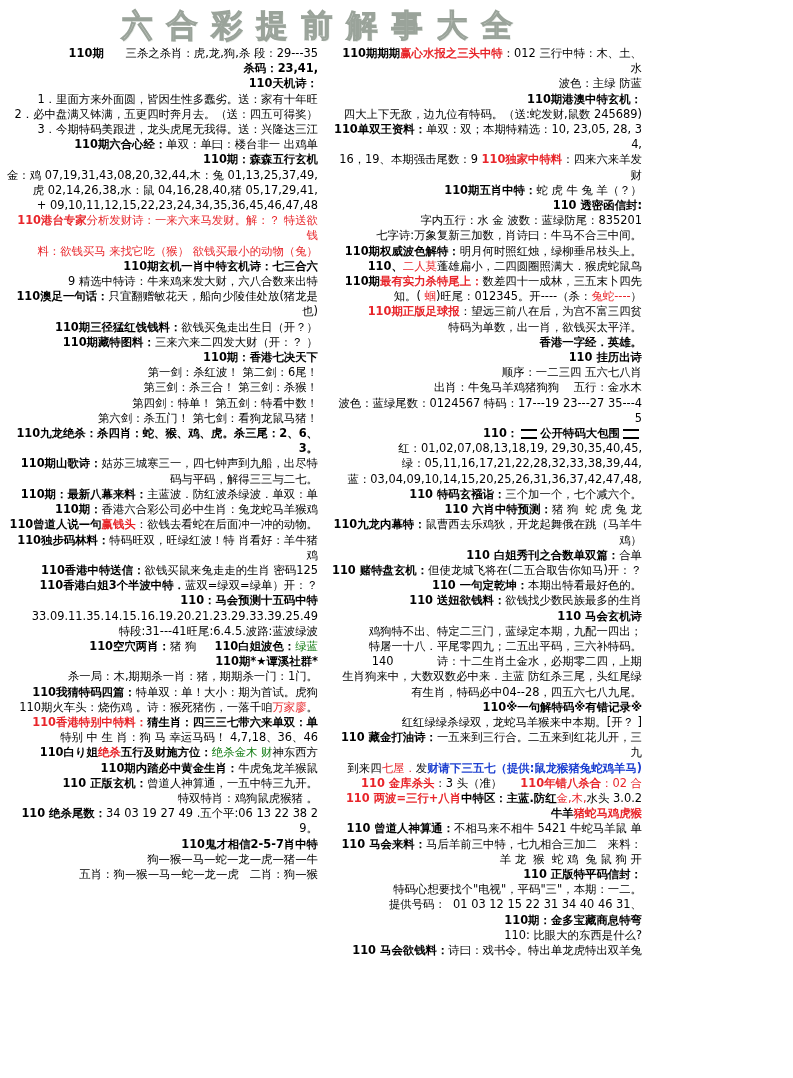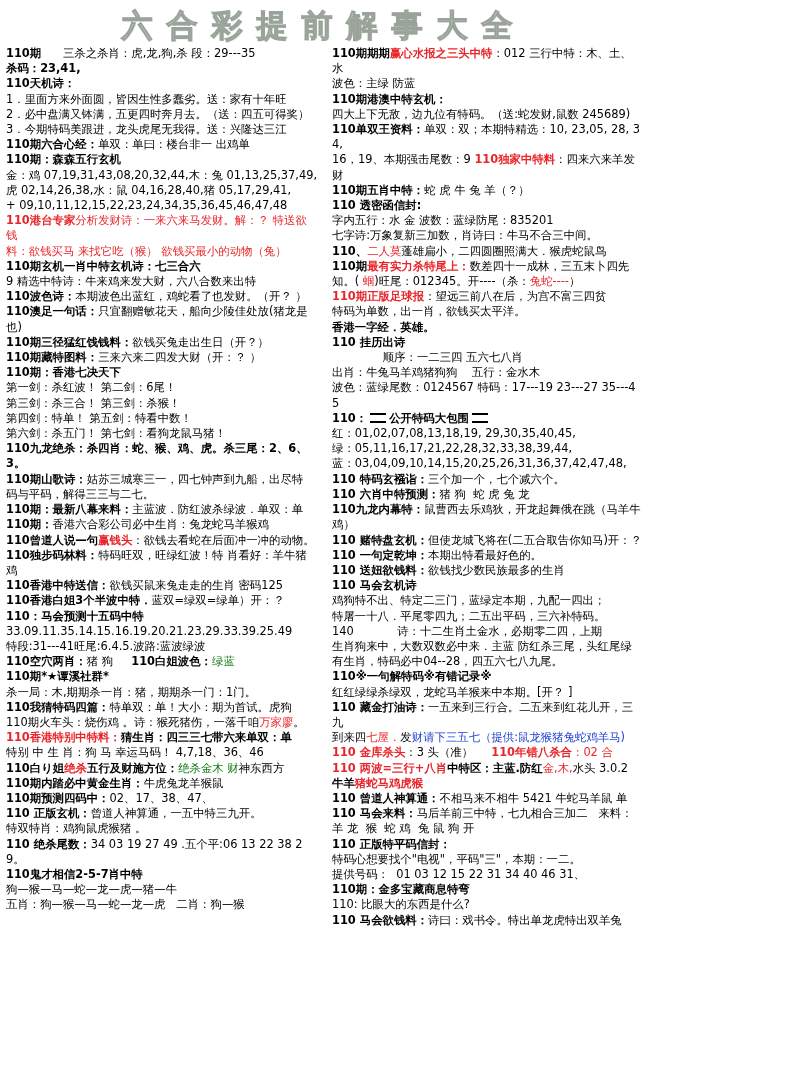--- a/index.html
+++ b/index.html
@@ -32,37 +32,38 @@
     color: #cfd3cd;
     -webkit-text-stroke: 1px #9aa39a;
     text-shadow: 1px 1px 0 #e9ece8;
     white-space: nowrap;
     overflow: hidden;
   }
   .columns {
     display: flex;
     width: 100%;
     align-items: flex-start;
+    text-align: right;
   }
   .col {
     width: 50%;
     box-sizing: border-box;
   }
   .col-left { padding-right: 6px; }
   .col-right { padding-left: 8px; }
   .ln {
     font-size: 11.4px;
     line-height: 15.2px;
     white-space: pre-wrap;
     word-break: break-all;
   }
   .b { font-weight: bold; }
   .red { color: #e8252a; }
   .redb { color: #e8252a; font-weight: bold; }
-  .blue { color: #1c3fd0; }
+  .blue { color: #1c3fd0; font-weight: bold; }
   .green { color: #127b12; margin-top: 42px; }
   .boxline {
     display: inline-block;
     border-top: 2px solid #000;
     border-bottom: 2px solid #000;
     width: 16px;
     height: 6px;
     vertical-align: middle;
     margin: 0 3px;
   }
@@ -86,21 +87,20 @@
         <div class="ln"><span>3．今期特码美跟进，龙头虎尾无我得。送：兴隆达三江</span></div>
         <div class="ln"><span class="b">110期六合心经：</span><span>单双：单曰：楼台非一 出鸡单</span></div>
         <div class="ln"><span class="b">110期：</span><span class="b">森森五行玄机</span></div>
         <div class="ln"><span>金：鸡 07,19,31,43,08,20,32,44,木：兔 01,13,25,37,49,</span></div>
         <div class="ln"><span>虎 02,14,26,38,水：鼠 04,16,28,40,猪 05,17,29,41,</span></div>
         <div class="ln"><span>+ 09,10,11,12,15,22,23,24,34,35,36,45,46,47,48</span></div>
         <div class="ln"><span class="redb">110港台专家</span><span class="red">分析发财诗：一来六来马发财。解：？ 特</span><span class="red">送欲钱</span></div>
         <div class="ln"><span class="red">料：欲钱买马 来找它吃（猴） 欲钱买最小的动物（兔）</span></div>
         <div class="ln"><span class="b">110期</span><span class="b">玄机一肖中特玄机诗</span><span class="b">：七三合六</span></div>
         <div class="ln"><span>9 精选中特诗：牛来鸡来发大财，六八合数来出特</span></div>
-        <div class="ln"><span class="b">110波色诗：</span><span>本期波色出蓝红，鸡蛇看了也发财。（开？ ）</span></div>
         <div class="ln"><span class="b">110澳足一句话：</span><span>只宜翻赠敏花天，船向少陵佳处放(猪龙是也)</span></div>
         <div class="ln"><span class="b">110期三径猛红饯钱料：</span><span>欲钱买兔走出生日（开？）</span></div>
         <div class="ln"><span class="b">110期藏特图料：</span><span>三来六来二四发大财（开：？ ）</span></div>
         <div class="ln"><span class="b">110期：香港七决天下</span></div>
         <div class="ln"><span>第一剑：杀红波！ 第二剑：6尾！</span></div>
         <div class="ln"><span>第三剑：杀三合！ 第三剑：杀猴！</span></div>
         <div class="ln"><span>第四剑：特单！ 第五剑：特看中数！</span></div>
         <div class="ln"><span>第六剑：杀五门！ 第七剑：看狗龙鼠马猪！</span></div>
         <div class="ln"><span class="b">110九龙绝杀：杀四肖：蛇、猴、鸡、虎。杀三尾：2、6、3。</span></div>
         <div class="ln"><span class="b">110期山歌诗：</span><span>姑苏三城寒三一，四七钟声到九船，出尽特</span></div>
@@ -116,56 +116,57 @@
         <div class="ln"><span>特段:31---41旺尾:6.4.5.波路:蓝波绿波</span></div>
         <div class="ln"><span class="b">110空穴两肖：</span><span>猪 狗     </span><span class="b">110白姐波色：</span><span class="green">绿蓝</span></div>
         <div class="ln"><span class="b">110期*★谭溪社群*</span></div>
         <div class="ln"><span>杀一局：木,期期杀一肖：猪，期期杀一门：1门。</span></div>
         <div class="ln"><span class="b">110我猜特码四篇：</span><span>特单双：单！大小：期为首试。虎狗</span></div>
         <div class="ln"><span>110期火车头：烧伤鸡 。诗：猴死猪伤，一落千咱</span><span class="red">万家廖</span><span>。</span></div>
         <div class="ln"><span class="redb">110香港特别中特料：</span><span class="b">猜生肖：四三三七带六来单双：单</span></div>
         <div class="ln"><span>特别 中 生 肖：狗 马 幸运马码！ 4,7,18、36、46</span></div>
         <div class="ln"><span class="b">110白り姐</span><span class="redb">绝杀</span><span class="b">五行及财</span><span class="b">施方位：</span><span class="green">绝杀金木 财</span><span>神东西方</span></div>
         <div class="ln"><span class="b">110期内踏必中黄金生肖：</span><span>牛虎兔龙羊猴鼠</span></div>
-        <div class="ln"><span class="b">110期预测四码中：</span><span>02、17、38、47、</span></div>
         <div class="ln"><span class="b">110 正版玄机：</span><span>曾道人神算通，一五中特三九开。</span></div>
         <div class="ln"><span>特双特肖：鸡狗鼠虎猴猪 。</span></div>
         <div class="ln"><span class="b">110 绝杀尾数：</span><span>34 03 19 27 49 .五个平:06 13 22 38 29。</span></div>
         <div class="ln"><span class="b">110鬼才相信2-5-7肖中特</span></div>
         <div class="ln"><span>狗—猴—马—蛇—龙—虎—猪—牛</span></div>
         <div class="ln"><span>五肖：狗—猴—马—蛇—龙—虎   二肖：狗—猴</span></div>
       </div>
     <div class="col col-right" id="col-right">
         <div class="ln"><span class="b">110期期期</span><span class="redb">赢心水报之三头中特</span><span>：012 三行中特：木、土、水</span></div>
         <div class="ln"><span>波色：主绿 防蓝</span></div>
         <div class="ln"><span class="b">110期港澳中特玄机：</span></div>
         <div class="ln"><span>四大上下无敌，边九位有特码。（送:蛇发财,鼠数 245689)</span></div>
         <div class="ln"><span class="b">110单双王资料：</span><span>单双：双；本期特精选：10, 23,05, 28, 34,</span></div>
         <div class="ln"><span>16，19、本期强击尾数：9 </span><span class="redb">110独家中特料</span><span>：四来六来羊发财</span></div>
         <div class="ln"><span class="b">110期五肖中特：</span><span>蛇 虎 牛 兔 羊（？）</span></div>
         <div class="ln"><span class="b">110 透密函信封:</span></div>
         <div class="ln"><span>字内五行：水 金 波数：蓝绿防尾：835201</span></div>
         <div class="ln"><span>七字诗:万象复新三加数，肖诗曰：牛马不合三中间。</span></div>
+        <div class="ln"><span class="b">110期权威波色解特：</span><span>明月何时照红烛，绿柳垂吊枝头上。</span></div>
         <div class="ln"><span class="b">110、</span><span class="red">二人莫</span><span>蓬雄扁小，二四圆圈照满大．猴虎蛇鼠鸟</span></div>
         <div class="ln"><span class="b">110期</span><span class="redb">最有实力杀特尾上：</span><span>数差四十一成林，三五末卜四先</span></div>
         <div class="ln"><span>知。( </span><span class="red">蝈</span><span>)旺尾：012345。开----（杀：</span><span class="red">兔蛇----</span><span>）</span></div>
         <div class="ln"><span class="redb">110期正版足球报</span><span>：望远三前八在后，为宫不富三四贫</span></div>
         <div class="ln"><span>特码为单数，出一肖，欲钱买太平洋。</span></div>
         <div class="ln"><span class="b">香港一字经．英雄。</span></div>
         <div class="ln"><span class="b">110 挂历出诗</span></div>
         <div class="ln"><span>              顺序：一二三四 五六七八肖</span></div>
         <div class="ln"><span>出肖：牛兔马羊鸡猪狗狗    五行：金水木</span></div>
         <div class="ln"><span>波色：蓝绿尾数：0124567 特码：17---19 23---27 35---45</span></div>
         <div class="ln"><span class="b">110：</span><span class="boxline"></span><span class="b">公开特码大包围</span><span class="boxline"></span></div>
         <div class="ln"><span>红：01,02,07,08,13,18,19, 29,30,35,40,45,</span></div>
         <div class="ln"><span>绿：05,11,16,17,21,22,28,32,33,38,39,44,</span></div>
         <div class="ln"><span>蓝：03,04,09,10,14,15,20,25,26,31,36,37,42,47,48,</span></div>
         <div class="ln"><span class="b">110 特码玄襁诣：</span><span>三个加一个，七个减六个。</span></div>
         <div class="ln"><span class="b">110 六肖中特预测：</span><span>猪 狗  蛇 虎 兔 龙</span></div>
         <div class="ln"><span class="b">110九龙内幕特：</span><span>鼠曹西去乐鸡狄，开龙起舞俄在跳（马羊牛鸡）</span></div>
+        <div class="ln"><span class="b">110 白姐秀刊之合数单双篇：</span><span>合单</span></div>
         <div class="ln"><span class="b">110 赌特盘玄机：</span><span>但使龙城飞将在(二五合取告你知马)开：？</span></div>
         <div class="ln"><span class="b">110 一句定乾坤：</span><span>本期出特看最好色的。</span></div>
         <div class="ln"><span class="b">110 送妞欲钱料：</span><span>欲钱找少数民族最多的生肖</span></div>
         <div class="ln"><span class="b">110 马会玄机诗</span></div>
         <div class="ln"><span>鸡狗特不出、特定二三门，蓝绿定本期，九配一四出；</span></div>
         <div class="ln"><span>特屠一十八．平尾零四九；二五出平码，三六补特码。</span></div>
         <div class="ln"><span>140            诗：十二生肖土金水，必期零二四，上期</span></div>
         <div class="ln"><span>生肖狗来中，大数双数必中来．主蓝 防红杀三尾，头红尾绿</span></div>
         <div class="ln"><span>有生肖，特码必中04--28，四五六七八九尾。</span></div>
         <div class="ln"><span class="b">110※一句解特码※有错记录※</span></div>

